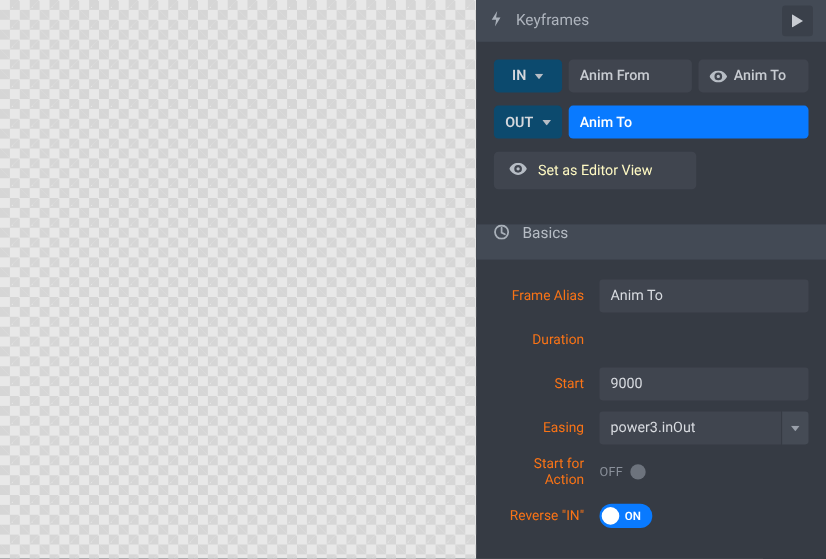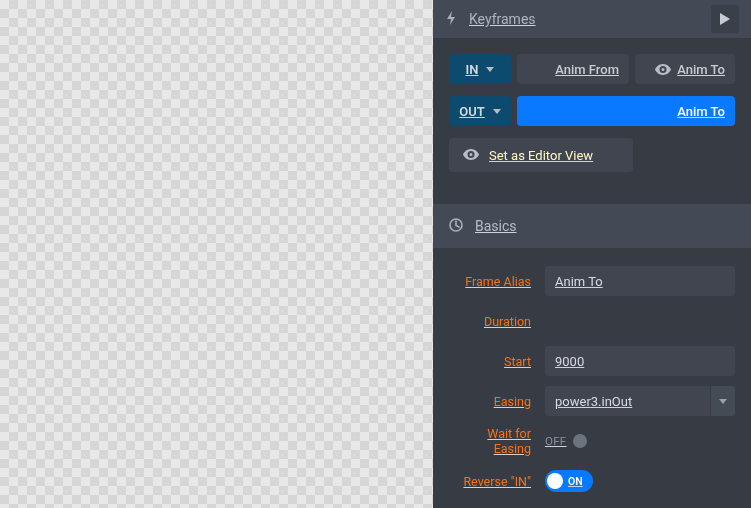--- a/index.html
+++ b/index.html
@@ -21,21 +21,20 @@
   }
 
   
   .panel {
     width: 318px;
     height: 508px;
     background: #363b44;
     display: flex;
     flex-direction: column;
     color: #cfd3d8;
-    text-decoration: underline;
   }
 
   .section-header {
     height: 38px;
     background: #434a55;
     display: flex;
     align-items: center;
     padding: 0 12px;
     gap: 12px;
     color: #a9b0b9;
@@ -53,21 +52,21 @@
 
   .body-area { padding: 16px 16px 0 16px; display:flex; flex-direction:column; gap:12px; }
 
   
   .seg-row { display:flex; gap:6px; align-items:center; }
   .seg-btn {
     height: 30px;
     border-radius: 4px;
     background: #40454f;
     color: #c8ccd2;
-    display:flex; align-items:center; justify-content:flex-end;
+    display:flex; align-items:center; justify-content:flex-start;
     font-size: 13px;
     font-weight: 500;
     gap:6px;
     padding: 0 10px;
   }
   .seg-btn.dir { width: 62px; background:#0c4a6e; font-weight:600; color:#d5d8dd; justify-content:center; }
   .seg-btn.dir .caret { margin-left:2px; }
   .seg-btn.wide { flex:1; }
   .seg-btn.eye { width: 100px; }
   .seg-btn.active { background:#097aff; color:#fff; }
@@ -80,23 +79,23 @@
     color:#fef9c3;
     display:flex; align-items:center; gap:10px;
     padding: 0 14px;
     font-size:13px;
     width: 184px;
   }
 
   
   .basics-section { margin-top: 20px; }
   .basics-header {
-    height: 44px;
+    height: 32px;
     background: #434a55;
-    display:flex; align-items:center;
+    display:flex; align-items:flex-start;
     padding: 0 16px;
     gap:12px;
     font-size:14px;
     color:#b7bdc5;
     margin: 0 -16px;
   }
 
   .form { padding-top: 18px; display:flex; flex-direction:column; gap:10px; }
   .form-row { display:flex; align-items:center; height:30px; }
   .form-label { width: 96px; text-align:right; padding-right:14px; color:#f97316; font-size:12.5px; }
@@ -251,21 +250,21 @@
             </div>
             <div class="drop">
               <svg width="8" height="5" viewBox="0 0 8 5">
                   <path d="M0 0 L8 0 L4 5 Z" fill="#9aa0aa"></path>
                 </svg>
             </div>
           </div>
         </div>
 
         <div class="form-row">
-          <div class="form-label">Wait for Easing</div>
+          <div class="form-label">Start for Action</div>
           <div class="form-field">
             <div class="toggle-off">
               <span>OFF</span>
               <span class="track"></span>
             </div>
           </div>
         </div>
 
         <div class="form-row">
           <div class="form-label">Reverse "IN"</div>

